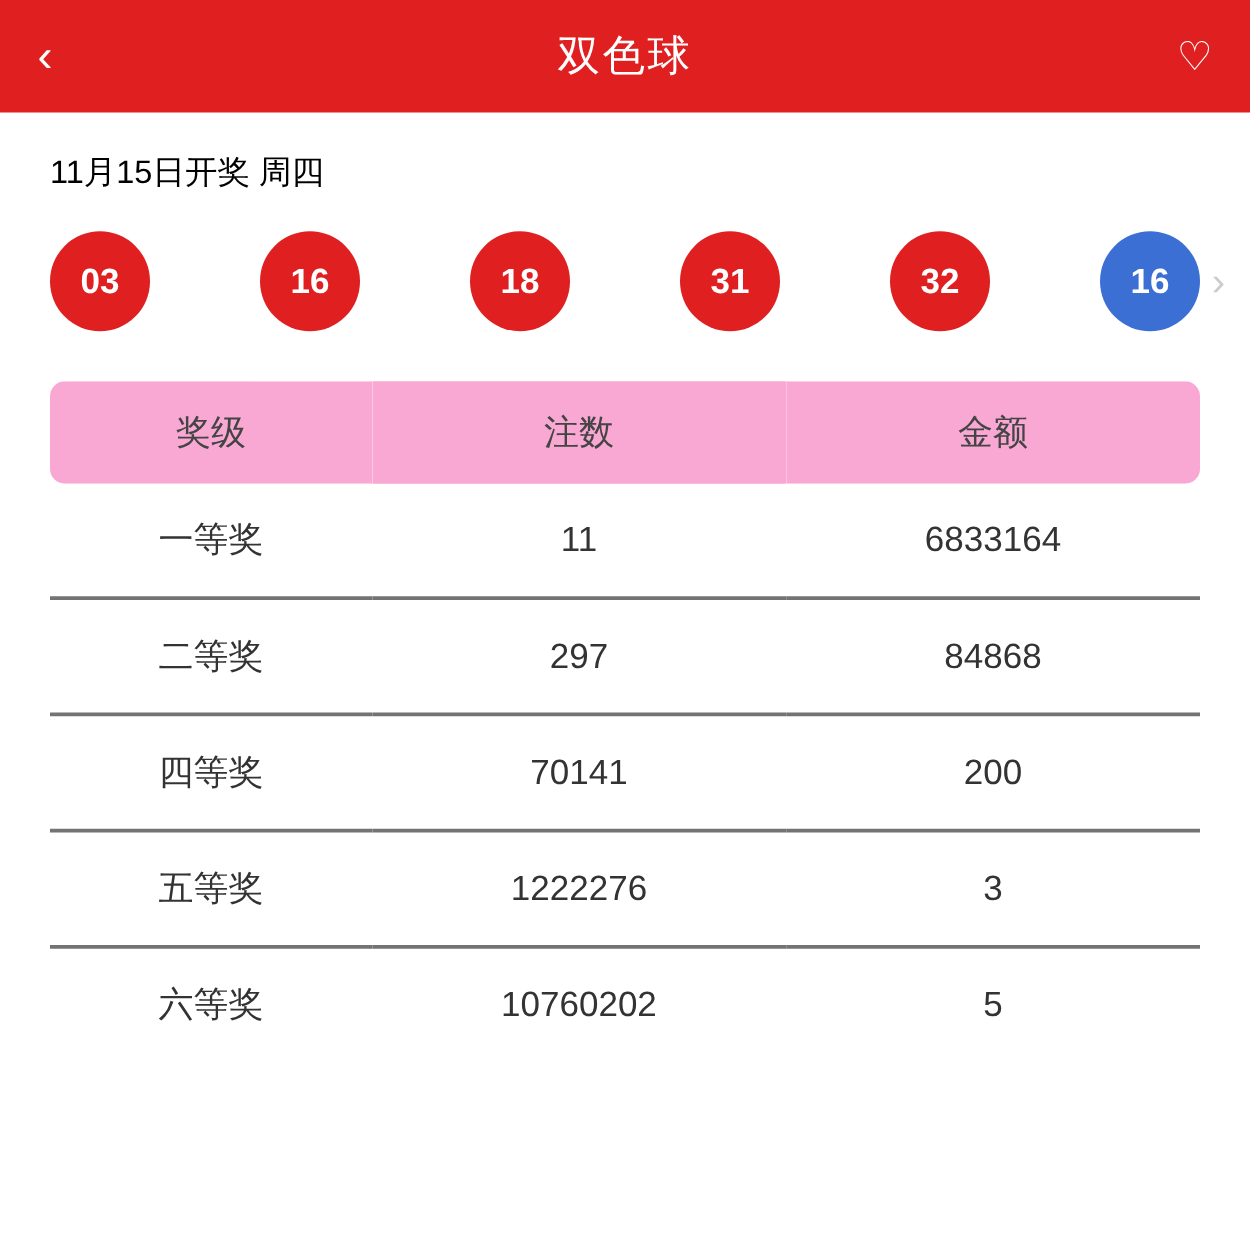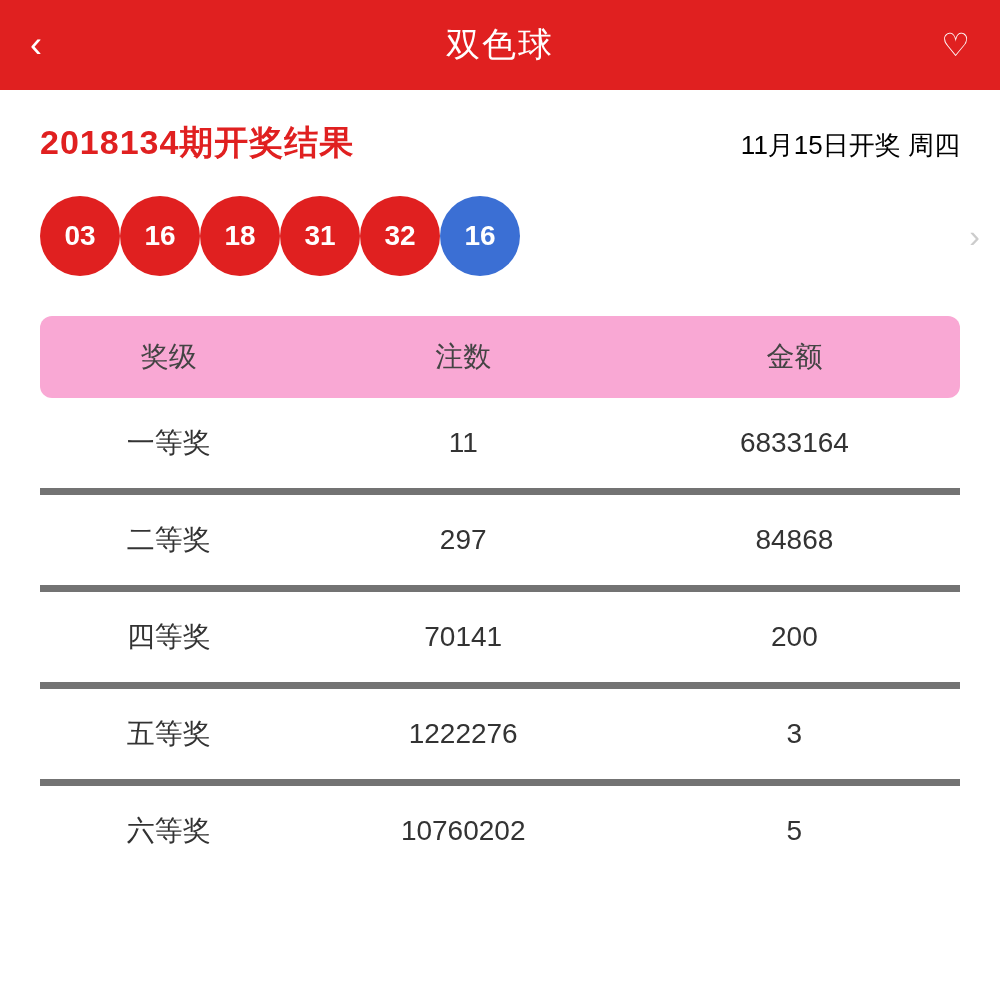--- a/index.html
+++ b/index.html
@@ -63,21 +63,21 @@
     }
     .period-date {
       font-size: 26px;
       color: #000000;
     }
 
     
     .balls-row {
       display: flex;
       align-items: center;
-      justify-content: flex-start;
+      justify-content: space-between;
       margin-bottom: 40px;
       position: relative;
     }
     .ball {
       width: 80px;
       height: 80px;
       border-radius: 50%;
       display: flex;
       align-items: center;
       justify-content: center;
@@ -117,21 +117,21 @@
     }
     .table-header-row th:last-child {
       border-radius: 0 12px 12px 0;
     }
 
     .table-data-row td {
       padding: 26px 10px;
       font-size: 28px;
       color: #333333;
       text-align: center;
-      border-bottom: 7px solid #737373;
+      border-bottom: 3px solid #737373;
     }
     .table-data-row:last-child td {
       border-bottom: none;
     }
 
     .col-level { width: 28%; }
     .col-count { width: 36%; }
     .col-amount { width: 36%; font-family: Liberation Mono, monospace; }
   </style>
 </head>
@@ -139,21 +139,20 @@
 
 <div class="header">
   <span class="back-icon">‹</span>
   <span class="header-title">双色球</span>
   <span class="heart-icon">♡</span>
 </div>
 
 <div class="content">
 
   <div class="period-row">
-    <span class="period-title">2018134期开奖结果</span>
     <span class="period-date">11月15日开奖  周四</span>
   </div>
 
   <div class="balls-row">
     <div class="ball ball-red">03</div>
     <div class="ball ball-red">16</div>
     <div class="ball ball-red">18</div>
     <div class="ball ball-red">31</div>
     <div class="ball ball-red">32</div>
     <div class="ball ball-blue">16</div>

